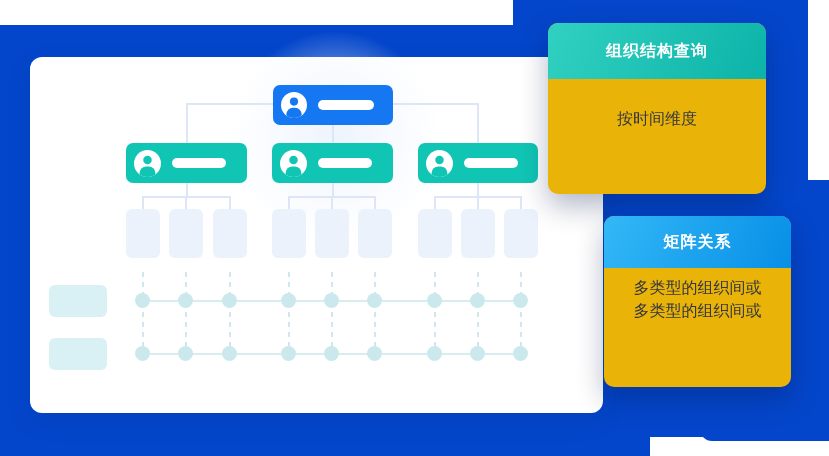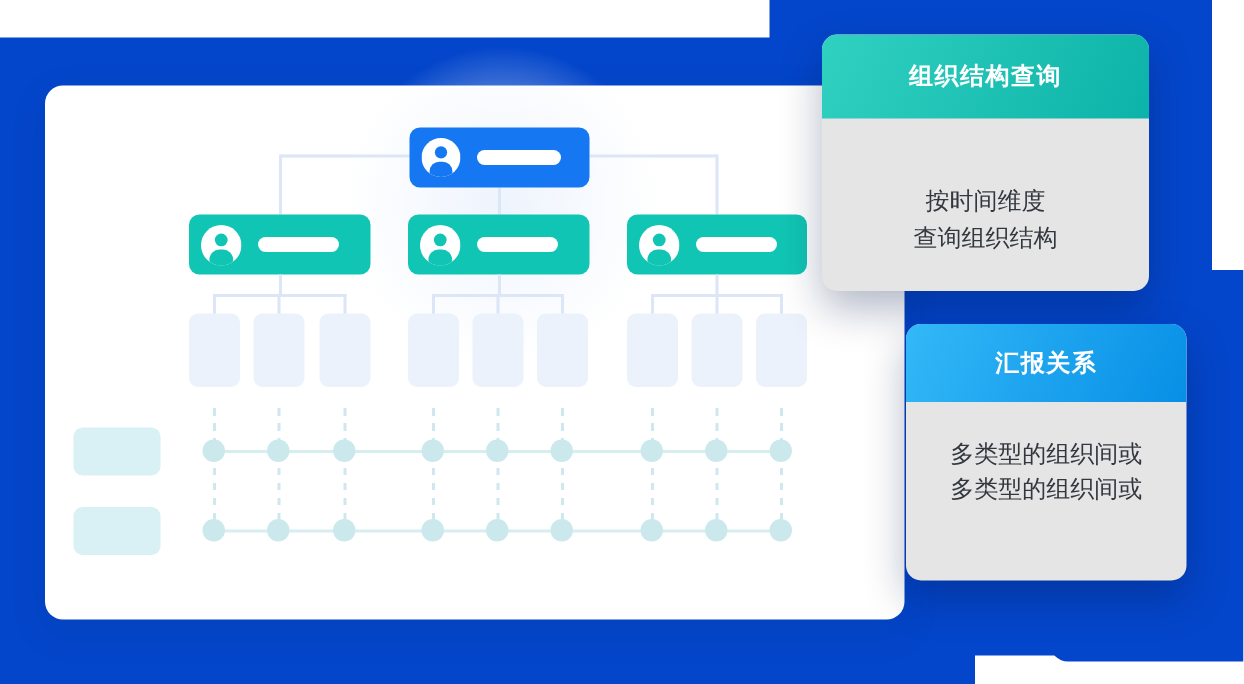--- a/index.html
+++ b/index.html
@@ -38,34 +38,34 @@
 
   .tline,.gline,.drop,.rowline{position:absolute;background:var(--tree-line);}
   .rowline{background:var(--dot-line);}
   .dashv{position:absolute;width:2px;
     background:repeating-linear-gradient(to bottom,var(--dash) 0 5px,rgba(255,255,255,0) 5px 10px);}
   .sbox{position:absolute;width:34px;height:49px;border-radius:6px;background:var(--sub-box);top:152px;}
   .dot{position:absolute;width:15px;height:15px;border-radius:50%;background:var(--dot);}
   .lrect{position:absolute;left:19px;width:58px;height:32px;border-radius:6px;background:var(--label-rect);}
 
   .info-card{
-    position:absolute;background:#e5e5e5;border-radius:10px;
+    position:absolute;background:#eab308;border-radius:10px;
     box-shadow:0 12px 28px rgba(3,20,70,.30);overflow:hidden;
   }
   .card-1{left:548px;top:23px;width:218px;height:171px;}
   .card-2{left:604px;top:216px;width:187px;height:171px;}
   .card-header{
     display:flex;align-items:center;justify-content:center;
     color:#fff;font-size:16px;font-weight:bold;letter-spacing:1px;
   }
   .card-1 .card-header{height:56px;background:linear-gradient(115deg,#31d1c1,#0cb3a8);}
   .card-2 .card-header{height:52px;background:linear-gradient(115deg,#33b8f7,#078fe6);}
   .card-body{text-align:center;font-size:16px;color:#33373e;}
-  .card-1 .card-body{padding-top:27px;line-height:25px;margin-top:16px;}
-  .card-2 .card-body{padding-top:24px;line-height:23px;}
+  .card-1 .card-body{padding-top:27px;line-height:25px;}
+  .card-2 .card-body{padding-top:8px;line-height:23px;}
 </style>
 </head>
 <body>
 
 <div class="stage" style="--main-blue: #0446CB; --node-blue: #1577F2; --node-teal: #11C5B4;">
 
   <div class="bg-rect bg-back"></div>
   <div class="bg-rect bg-right"></div>
   <div class="bg-rect bg-main"></div>
 
@@ -173,25 +173,24 @@
         <div class="dot" style="left: 397px; top: 289px;"></div>
         <div class="dot" style="left: 440px; top: 289px;"></div>
         <div class="dot" style="left: 483px; top: 289px;"></div>
       </div>
   </div>
 
   <div class="info-card card-1">
     <div class="card-header">组织结构查询</div>
     <div class="card-body">
       <div>按时间维度</div>
-      <div>查询组织结构</div>
     </div>
   </div>
 
   <div class="info-card card-2">
-    <div class="card-header">汇报关系</div>
+    <div class="card-header">矩阵关系</div>
     <div class="card-body">
       <div>多类型的组织间或</div>
       <div>多类型的组织间或</div>
     </div>
   </div>
 
 </div>
 
 </body></html>

